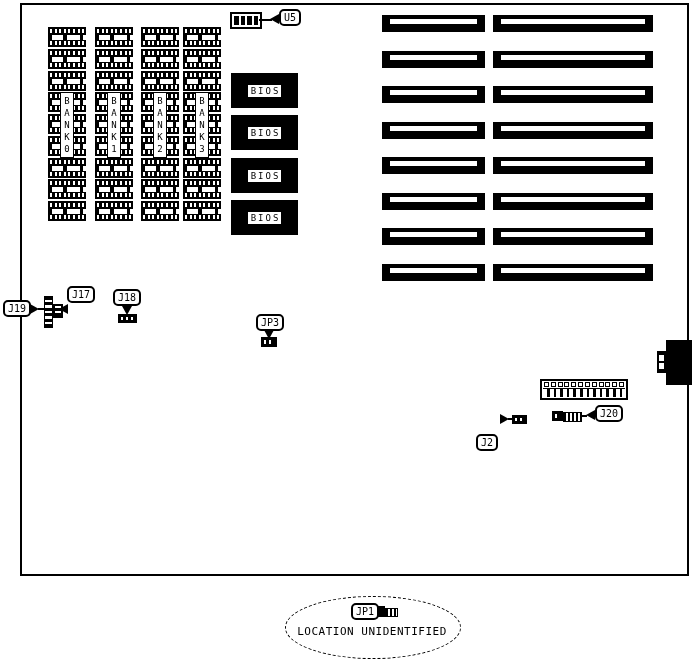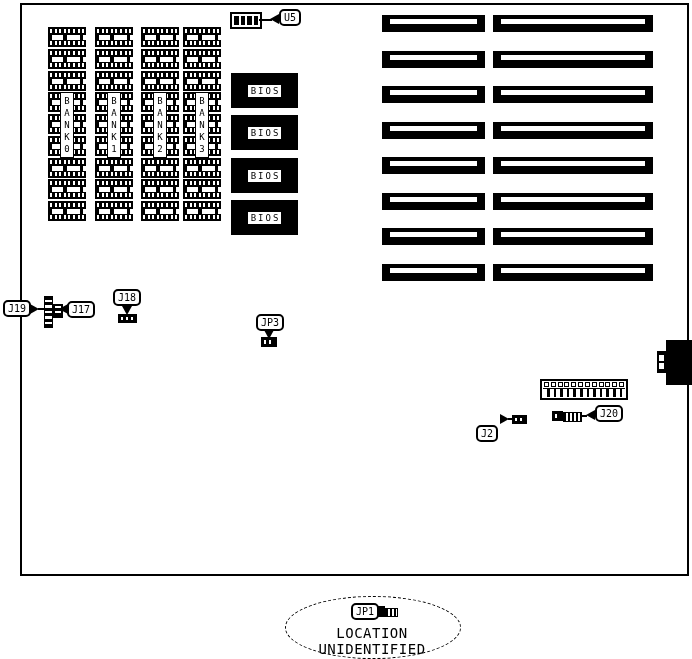--- a/index.html
+++ b/index.html
@@ -59,21 +59,21 @@
   .u5comp i { width:5px; background:#000; }
 
   .hdr { position:absolute; border:2px solid #000; background:#fff; box-sizing:border-box; }
   .hdr .toprow { display:flex; justify-content:space-between; padding:1px 2px; height:5px; }
   .hdr .toprow i { width:3px; height:3px; border:1px solid #000; background:#fff; }
   .hdr .botrow { height:8px; margin:0 1px; border-top:1px solid #000;
            background:repeating-linear-gradient(90deg,#fff 0 4px,#000 4px 6.6px); }
 
   .model-label { position:absolute; font-size:9px; line-height:10px; }
   .ellipse { position:absolute; border:1px dashed #000; border-radius:50%; }
-  .note-text { position:absolute; text-align:center; font-size:14px; letter-spacing:0.5px; }
+  .note-text { position:absolute; text-align:center; font-size:11px; letter-spacing:0.5px; }
 </style>
 </head>
 <body>
 
 <div id="screen">
 
   <div class="abs board"></div>
 
   <div id="banks-layer">
       <div class="chip" style="left:48px;top:27px;">
@@ -362,21 +362,21 @@
   <div class="tail-l" style="left:270px;top:14px;"></div>
   <div class="balloon" style="left:279px;top:9px;">U5</div>
 
   <div class="balloon" style="left:3px;top:300px;">J19</div>
   <div class="tail-r" style="left:30px;top:304px;"></div>
   <div class="hline" style="left:38px;top:308px;width:7px;"></div>
   <div class="ladder" style="left:44px;top:296px;width:7px;height:30px;"></div>
   <div class="conn-h" style="left:53px;top:304px;width:10px;height:14px;"></div>
 
   <div class="tail-l" style="left:59px;top:304px;"></div>
-  <div class="balloon" style="left:67px;top:301px;text-align:center;">J17</div>
+  <div class="balloon" style="left:67px;top:286px;text-align:center;">J17</div>
 
   <div class="balloon" style="left:113px;top:289px;">J18</div>
   <div class="tail-d" style="left:122px;top:306px;"></div>
   <div class="conn-v" style="left:118px;top:314px;width:19px;height:9px;"></div>
 
   <div class="balloon" style="left:256px;top:314px;">JP3</div>
   <div class="tail-d" style="left:264px;top:330px;"></div>
   <div class="conn-v" style="left:261px;top:337px;width:16px;height:10px;"></div>
 
   <div class="blk" style="left:666px;top:340px;width:26px;height:45px;z-index:4;"></div>
@@ -395,21 +395,21 @@
         <i></i>
         <i></i>
         <i></i>
         <i></i>
         <i></i>
         <i></i>
       </div>
     <div class="botrow"></div>
   </div>
 
-  <div class="balloon" style="left:476px;top:425px;">J2</div>
+  <div class="balloon" style="left:476px;top:434px;">J2</div>
   <div class="tail-r" style="left:500px;top:414px;"></div>
   <div class="hline" style="left:508px;top:418px;width:6px;"></div>
   <div class="conn-v" style="left:512px;top:415px;width:15px;height:9px;"></div>
 
   <div class="conn-v" style="left:552px;top:411px;width:11px;height:10px;"></div>
   <div class="stripes" style="left:563px;top:412px;width:17px;height:8px;"></div>
   <div class="hline" style="left:580px;top:415px;width:7px;"></div>
   <div class="tail-l" style="left:586px;top:410px;"></div>
   <div class="balloon" style="left:595px;top:405px;">J20</div>
 

